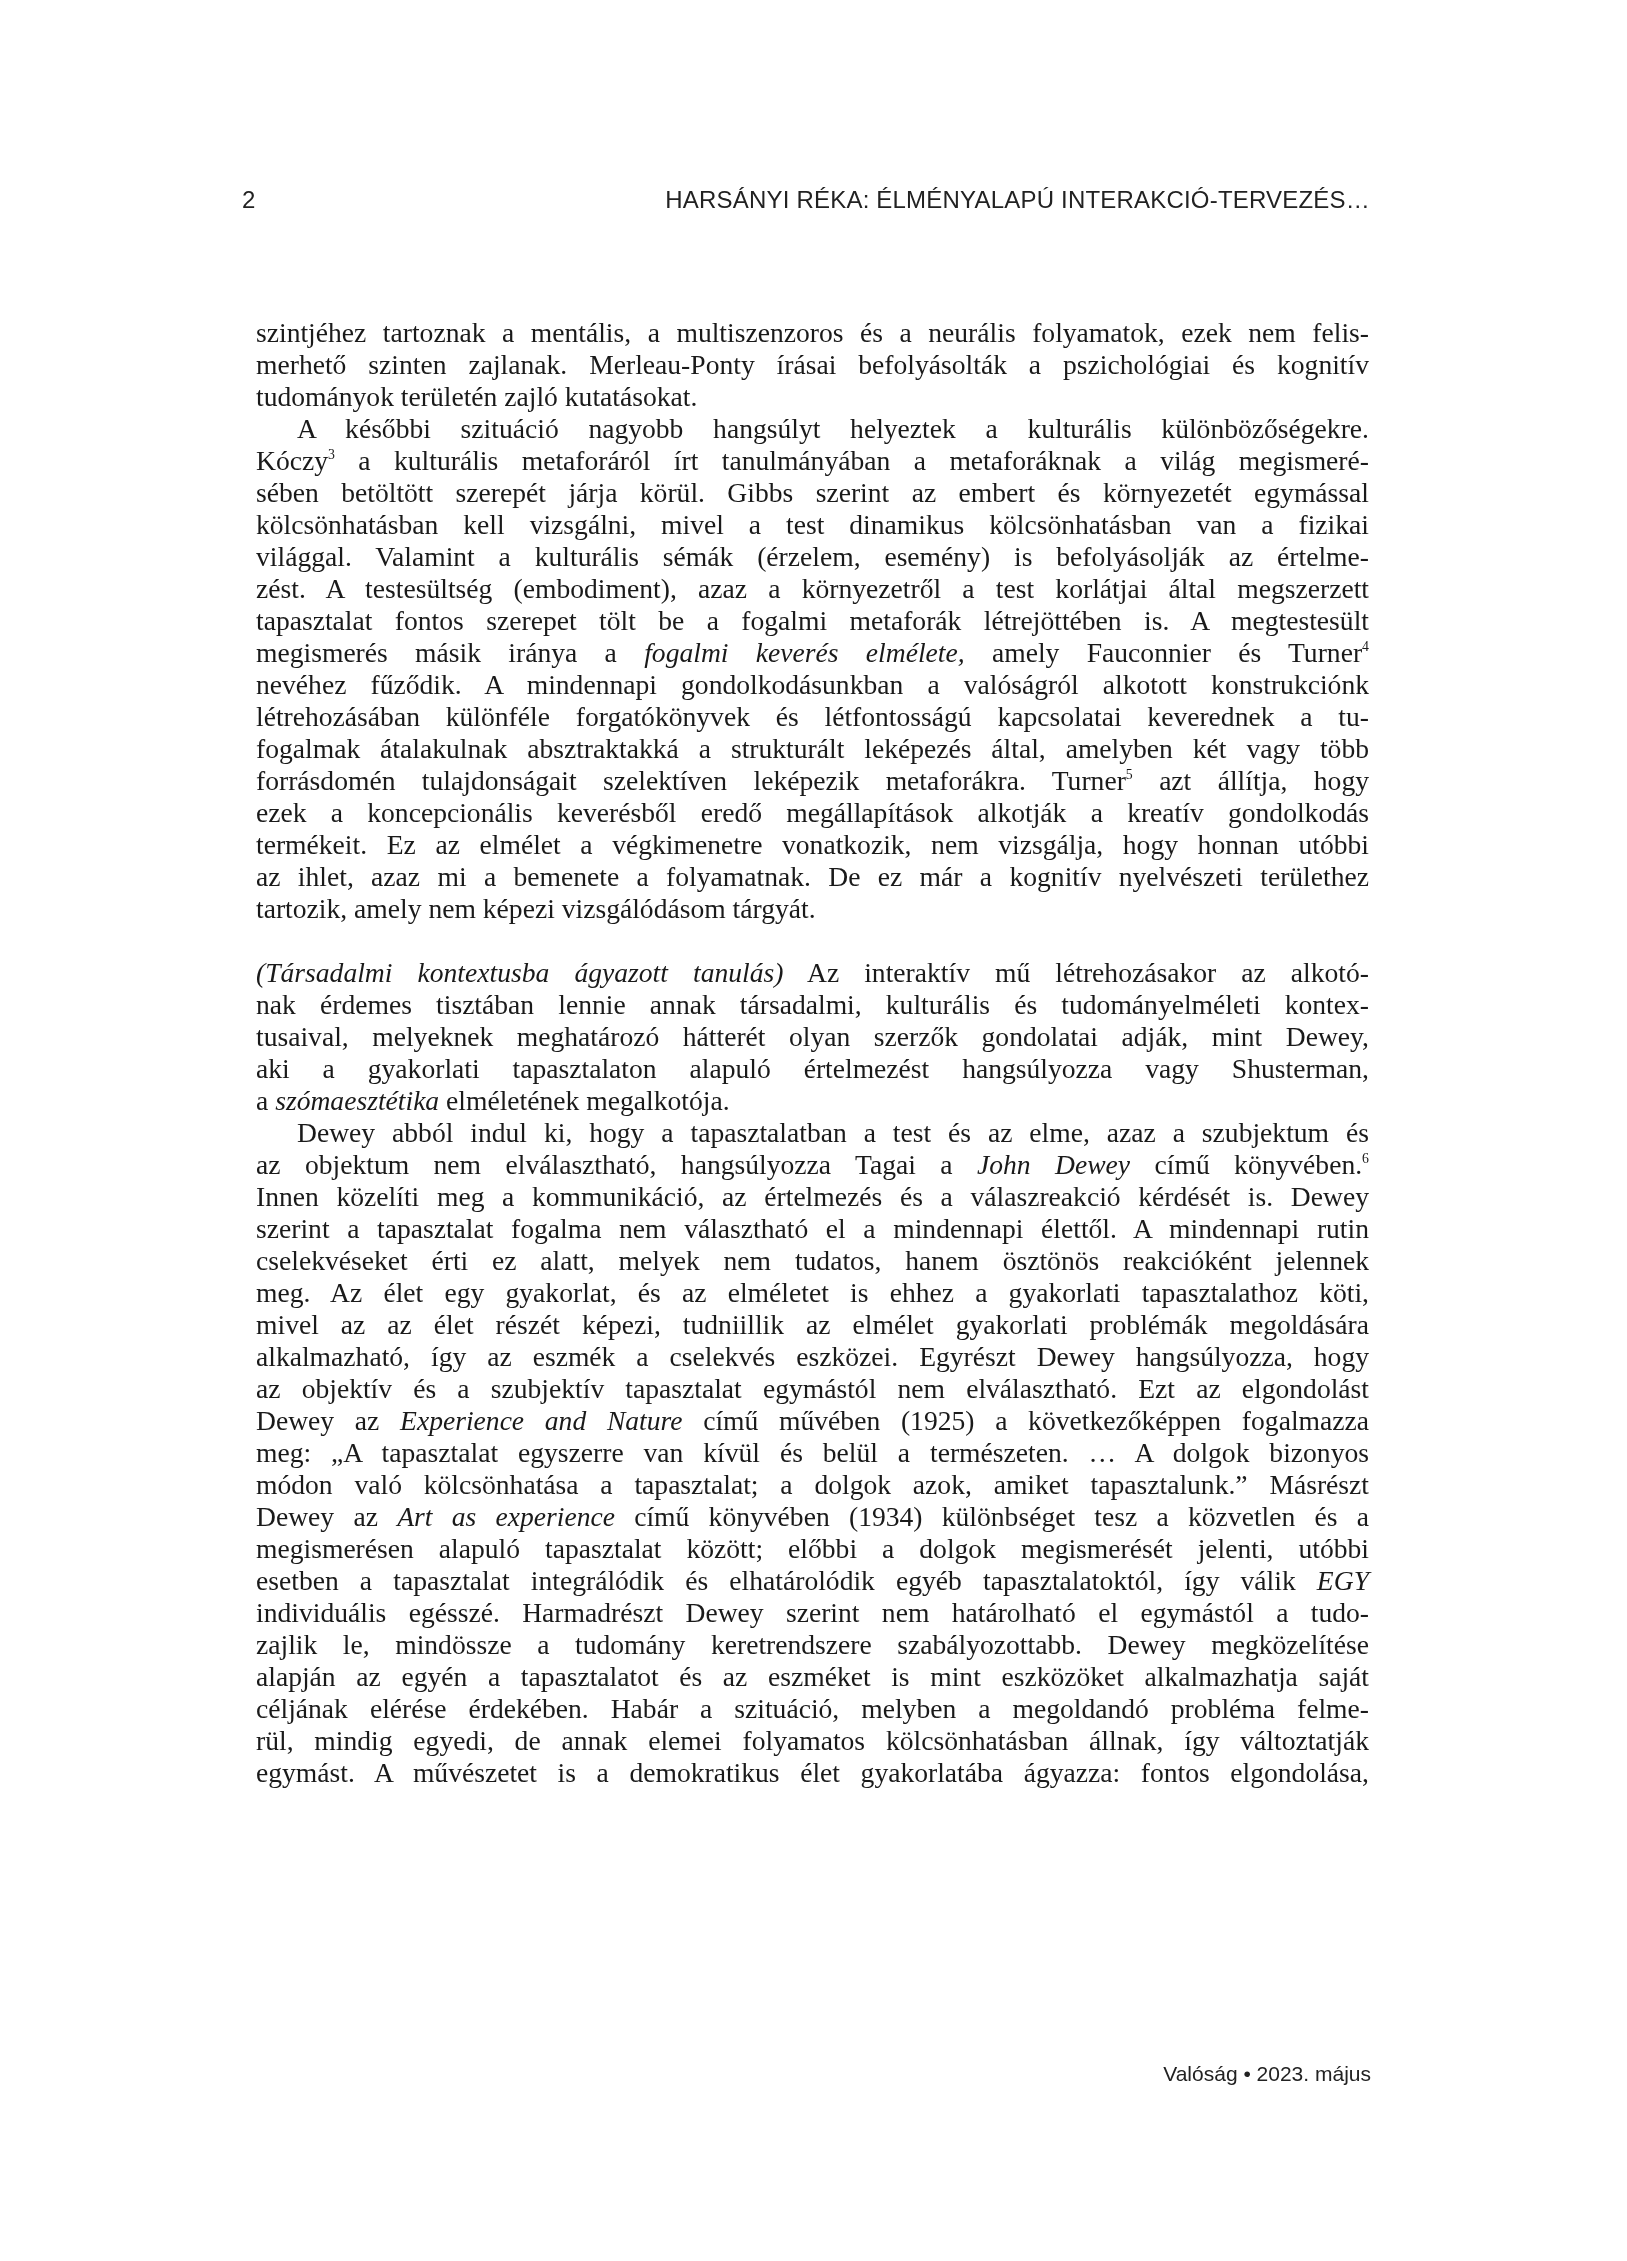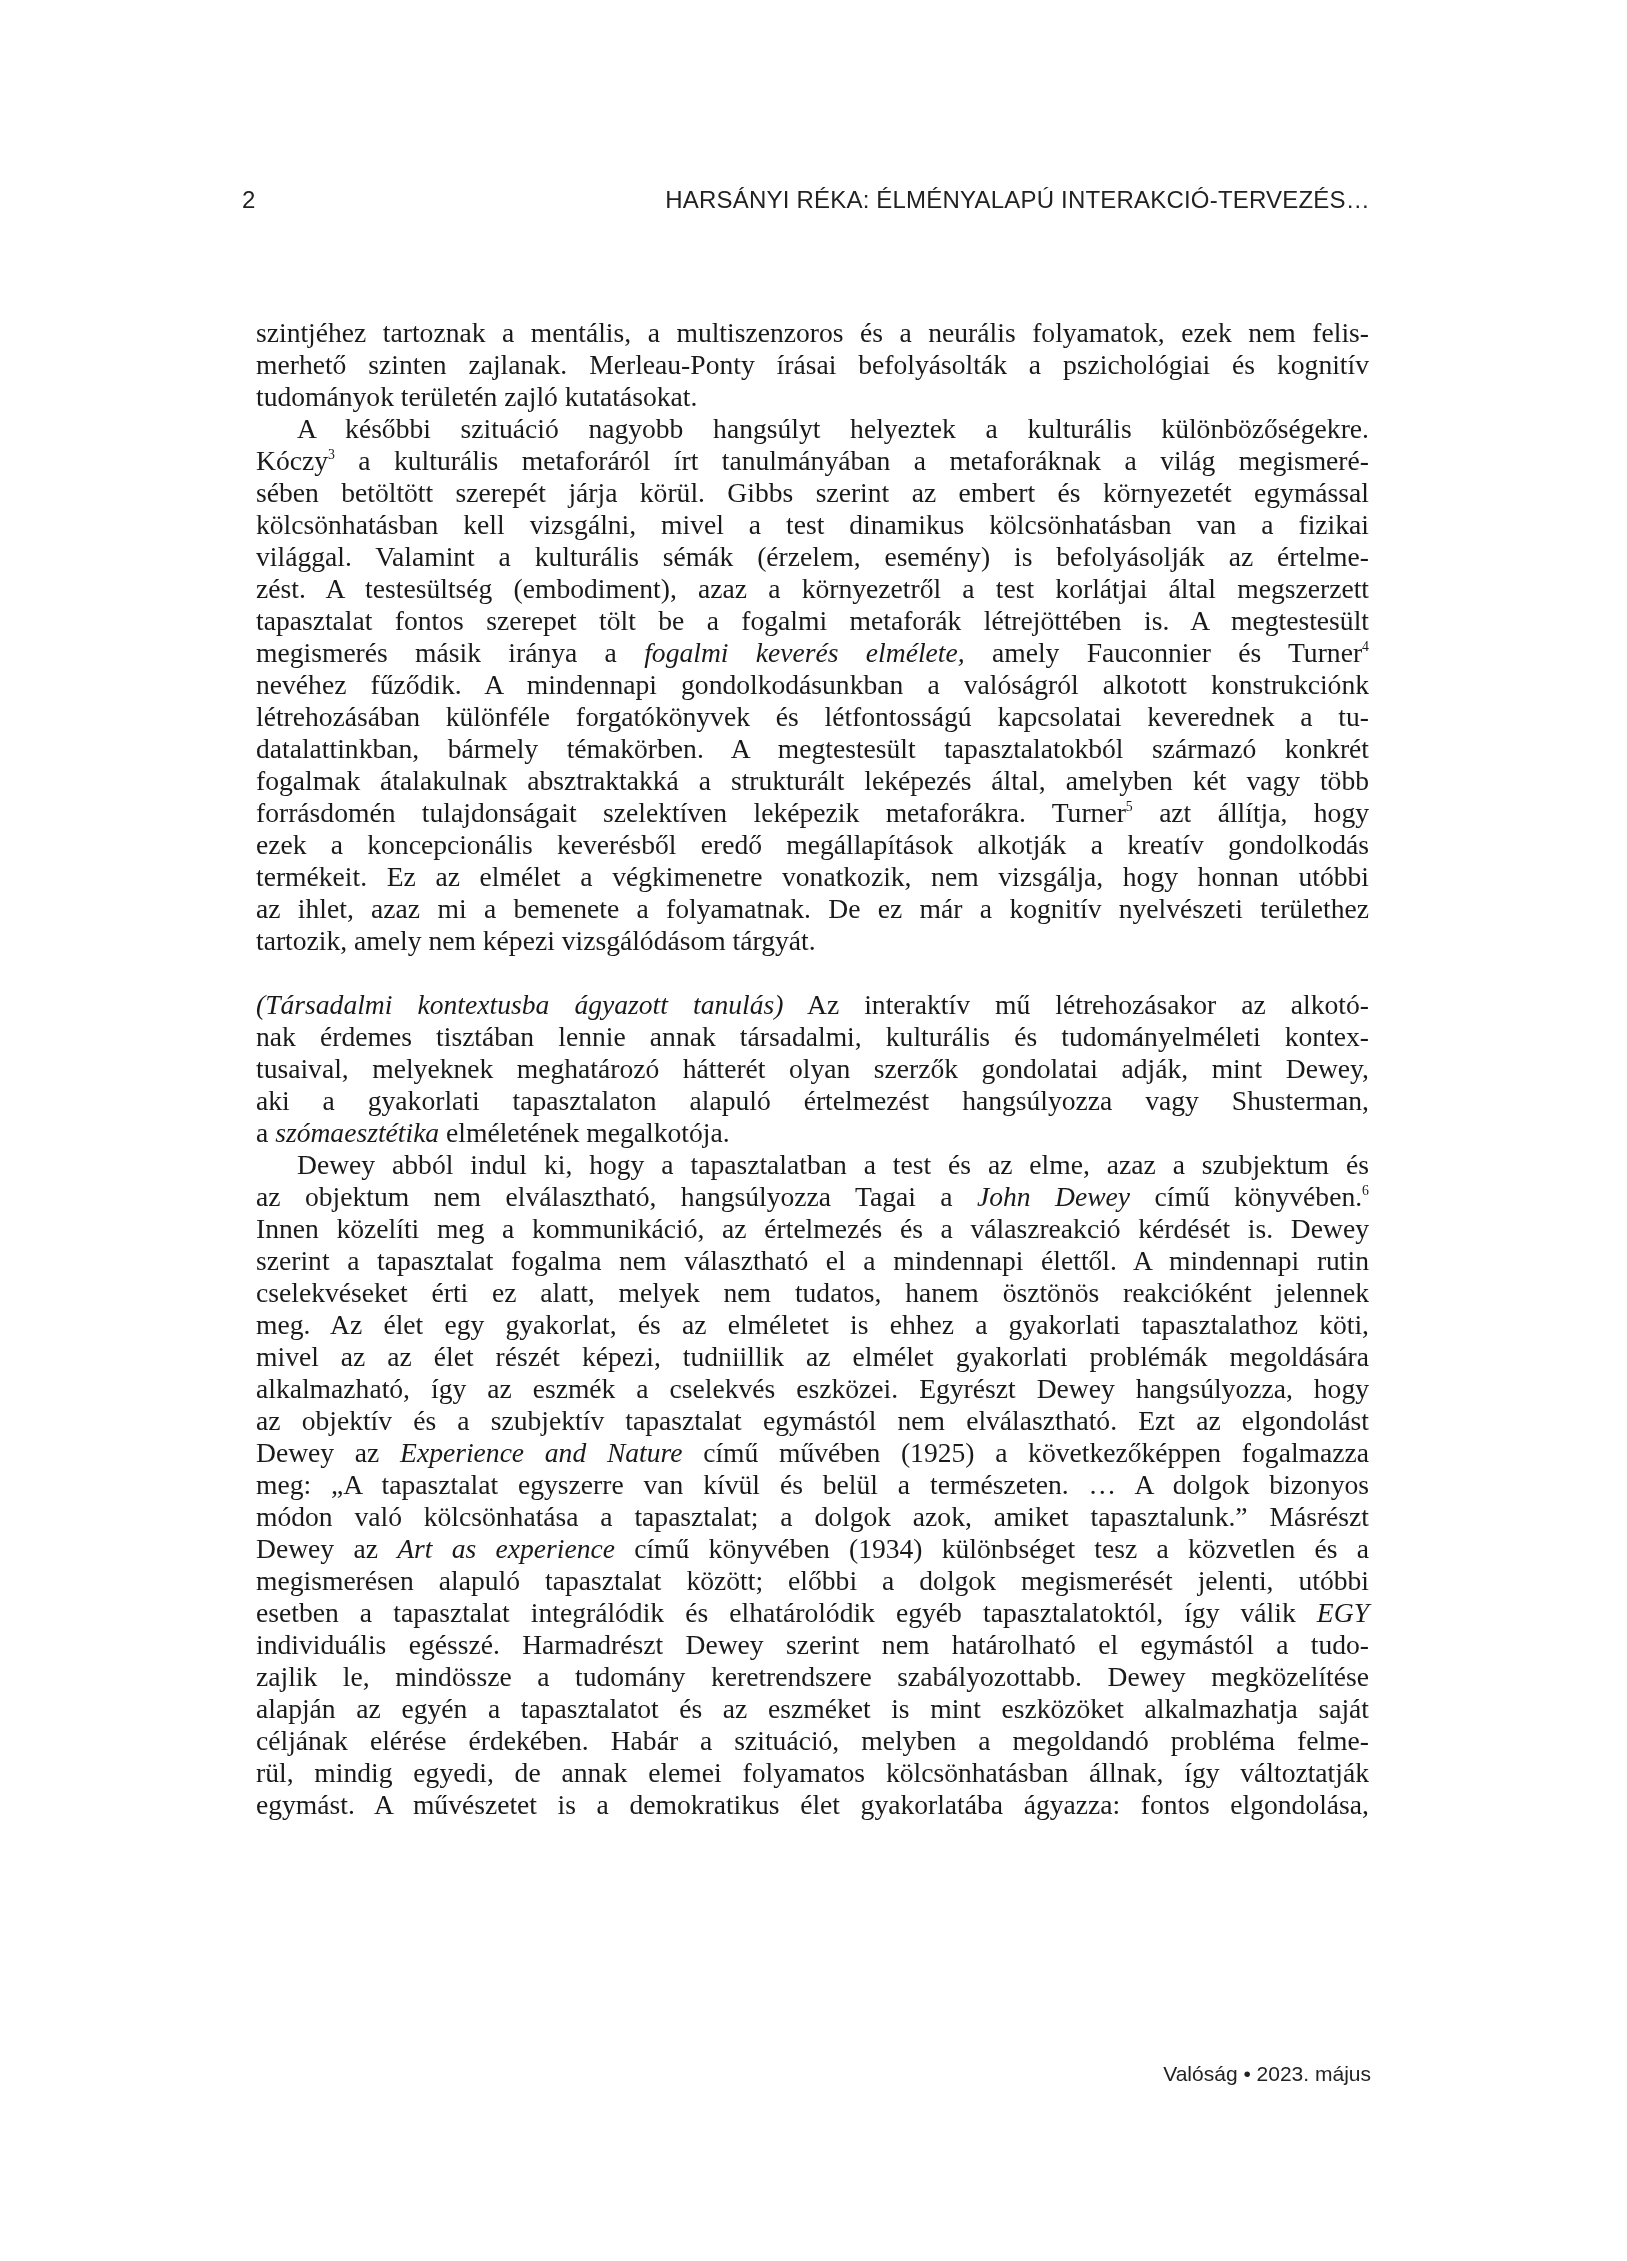--- a/index.html
+++ b/index.html
@@ -38,21 +38,20 @@
       <div class="line indent"><span>A későbbi szituáció nagyobb hangsúlyt helyeztek a kulturális különbözőségekre.</span></div>
       <div class="line"><span>Kóczy</span><sup>3</sup><span> a kulturális metaforáról írt tanulmányában a metaforáknak a világ megismeré-</span></div>
       <div class="line"><span>sében betöltött szerepét járja körül. Gibbs szerint az embert és környezetét egymással</span></div>
       <div class="line"><span>kölcsönhatásban kell vizsgálni, mivel a test dinamikus kölcsönhatásban van a fizikai</span></div>
       <div class="line"><span>világgal. Valamint a kulturális sémák (érzelem, esemény) is befolyásolják az értelme-</span></div>
       <div class="line"><span>zést. A testesültség (embodiment), azaz a környezetről a test korlátjai által megszerzett</span></div>
       <div class="line"><span>tapasztalat fontos szerepet tölt be a fogalmi metaforák létrejöttében is. A megtestesült</span></div>
       <div class="line"><span>megismerés másik iránya a </span><i>fogalmi keverés elmélete,</i><span> amely Fauconnier és Turner</span><sup>4</sup></div>
       <div class="line"><span>nevéhez fűződik. A mindennapi gondolkodásunkban a valóságról alkotott konstrukciónk</span></div>
       <div class="line"><span>létrehozásában különféle forgatókönyvek és létfontosságú kapcsolatai keverednek a tu-</span></div>
-      <div class="line"><span>datalattinkban, bármely témakörben. A megtestesült tapasztalatokból származó konkrét</span></div>
       <div class="line"><span>fogalmak átalakulnak absztraktakká a strukturált leképezés által, amelyben két vagy több</span></div>
       <div class="line"><span>forrásdomén tulajdonságait szelektíven leképezik metaforákra. Turner</span><sup>5</sup><span> azt állítja, hogy</span></div>
       <div class="line"><span>ezek a koncepcionális keverésből eredő megállapítások alkotják a kreatív gondolkodás</span></div>
       <div class="line"><span>termékeit. Ez az elmélet a végkimenetre vonatkozik, nem vizsgálja, hogy honnan utóbbi</span></div>
       <div class="line"><span>az ihlet, azaz mi a bemenete a folyamatnak. De ez már a kognitív nyelvészeti területhez</span></div>
       <div class="line last"><span>tartozik, amely nem képezi vizsgálódásom tárgyát.</span></div>
       <div class="line blank"></div>
       <div class="line"><i>(Társadalmi kontextusba ágyazott tanulás)</i><span> Az interaktív mű létrehozásakor az alkotó-</span></div>
       <div class="line"><span>nak érdemes tisztában lennie annak társadalmi, kulturális és tudományelméleti kontex-</span></div>
       <div class="line"><span>tusaival, melyeknek meghatározó hátterét olyan szerzők gondolatai adják, mint Dewey,</span></div>

